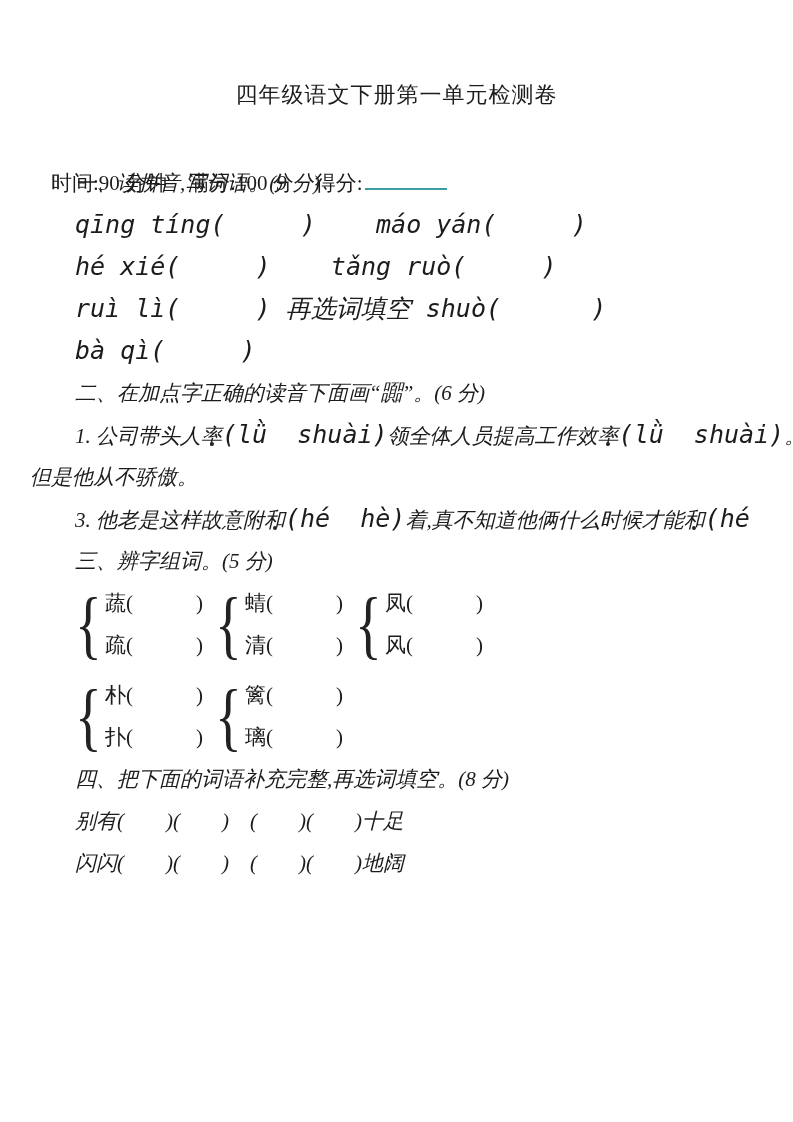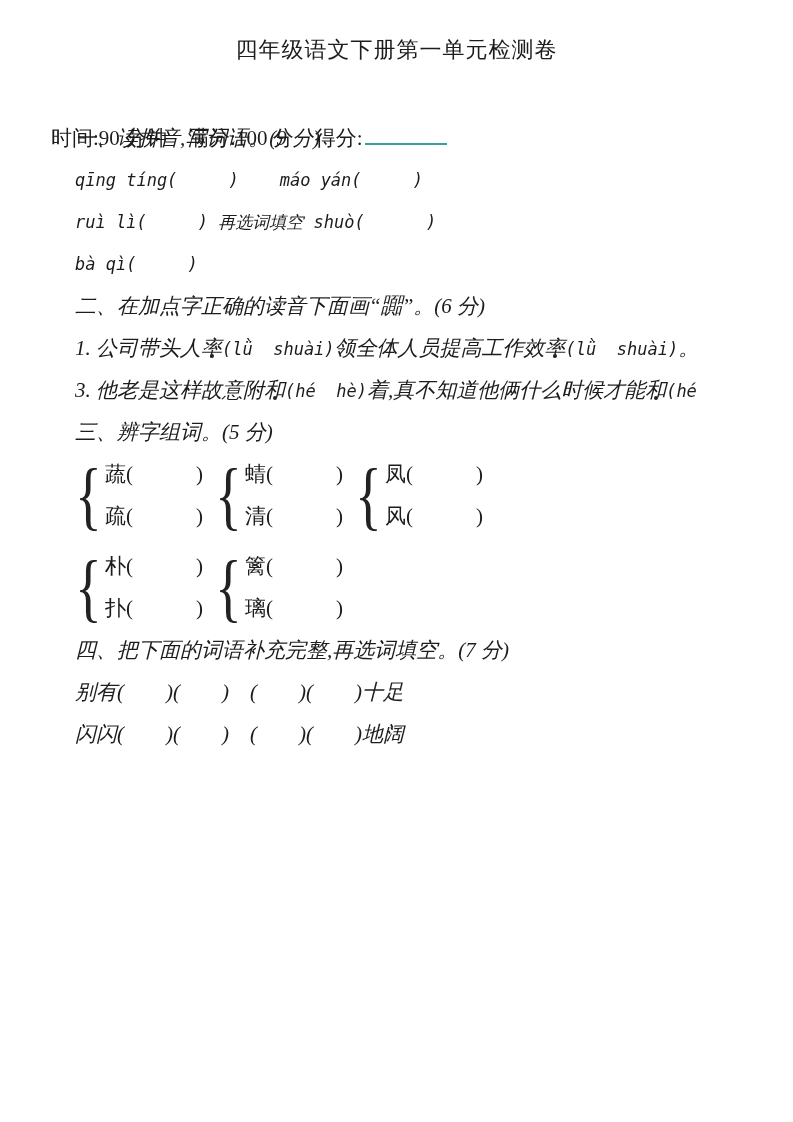--- a/index.html
+++ b/index.html
@@ -2,21 +2,21 @@
 <html><head>
 <meta charset="utf-8">
 <style>
   html,body { margin:0; padding:0; background:#e8e8e8; }
   .page {
     position:relative;
     width:793px; height:1122px;
     margin:0 auto;
     background:#ffffff;
     box-sizing:border-box;
-    padding:33px 30px 0 30px;
+    padding:78px 30px 0 30px;
     font-family:"Liberation Serif","DejaVu Serif",serif;
     font-size:21px;
     color:#1c1c1c;
     overflow:hidden;
   }
   .line { height:42px; line-height:42px; white-space:pre;font-style:italic; }
   .indent { padding-left:45px; }
   .title {
     height:42px; line-height:34px;
     text-align:center;
@@ -30,21 +30,21 @@
   }
   .uline {
     display:inline-block;
     width:82px; height:14px;
     border-bottom:2px solid #3a9da1;
     margin-left:2px;
     vertical-align:baseline;
   }
   .pinyin, .py {
     font-family:"DejaVu Sans Mono","Liberation Mono",monospace;
-    font-size:17px;
+    font-size:25px;
   }
   
   .dm { position:relative; }
   .dm::after {
     content:'';
     position:absolute;
     left:50%; bottom:2px;
     width:4px; height:4px;
     background:#222;
     border-radius:50%;
@@ -79,28 +79,30 @@
   <div class="title">四年级语文下册第一单元检测卷</div>
 
   <div class="info">
     <span>时间:90 分钟　满分:100 分　得分:</span><span class="uline" style="border-bottom-color: rgb(58, 157, 161);"></span>
   </div>
 
   <div class="line indent heading">一、读拼音,写词语。(9 分)</div>
 
   <div id="pinyin-lines">
       <div class="line indent pinyin">qīng tíng(     )    máo yán(     )</div>
+      <div class="line indent pinyin">hé xié(     )    tǎng ruò(     )</div>
       <div class="line indent pinyin">ruì lì(     ) 再选词填空 shuò(      )</div>
       <div class="line indent pinyin">bà qì(     )</div>
     </div>
 
   <div class="line indent heading">二、在加点字正确的读音下面画“嚻”。(6 分)</div>
 
   <div id="s2-lines">
       <div class="line indent"><span>1. 公司带头人</span><span class="dm ">率</span><span class="py">(lǜ  shuài)</span><span>领全体人员提高工作效</span><span class="dm ">率</span><span class="py">(lǜ  shuài)</span><span>。</span></div>
+      <div class="line"><span>但是他从不骄傲。</span></div>
       <div class="line indent"><span>3. 他老是这样故意附</span><span class="dm ">和</span><span class="py">(hé  hè)</span><span>着,真不知道他俩什么时候才能</span><span class="dm ">和</span><span class="py">(hé</span></div>
     </div>
 
   <div class="line indent heading">三、辨字组词。(5 分)</div>
 
   <div id="brace-rows">
       <div class="brace-row">
         <div class="bgroup">
           <span class="brace">{</span>
           <div class="bcol">
@@ -134,20 +136,20 @@
         <div class="bgroup">
           <span class="brace">{</span>
           <div class="bcol">
             <div class="bline">篱(　　　)</div>
             <div class="bline">璃(　　　)</div>
           </div>
         </div>
       </div>
     </div>
 
-  <div class="line indent heading">四、把下面的词语补充完整,再选词填空。(7 分)</div>
+  <div class="line indent heading">四、把下面的词语补充完整,再选词填空。(8 分)</div>
 
   <div id="s4-lines">
       <div class="line indent">别有(　　)(　　)　(　　)(　　)十足</div>
       <div class="line indent">闪闪(　　)(　　)　(　　)(　　)地阔</div>
     </div>
 
 </div>
 
 </body></html>

